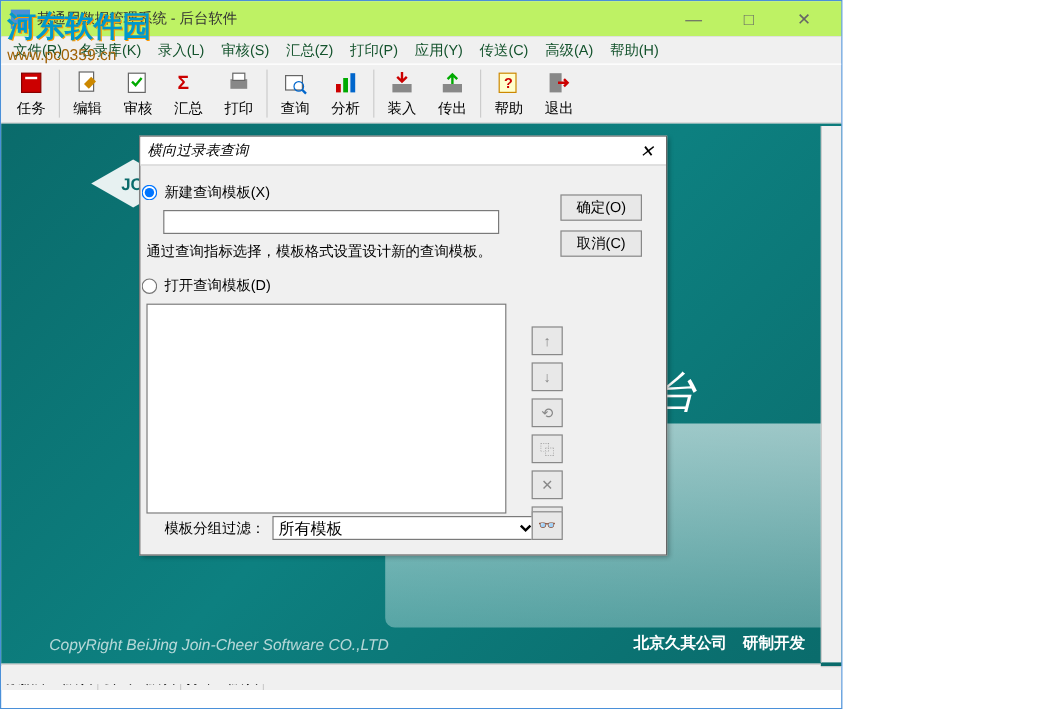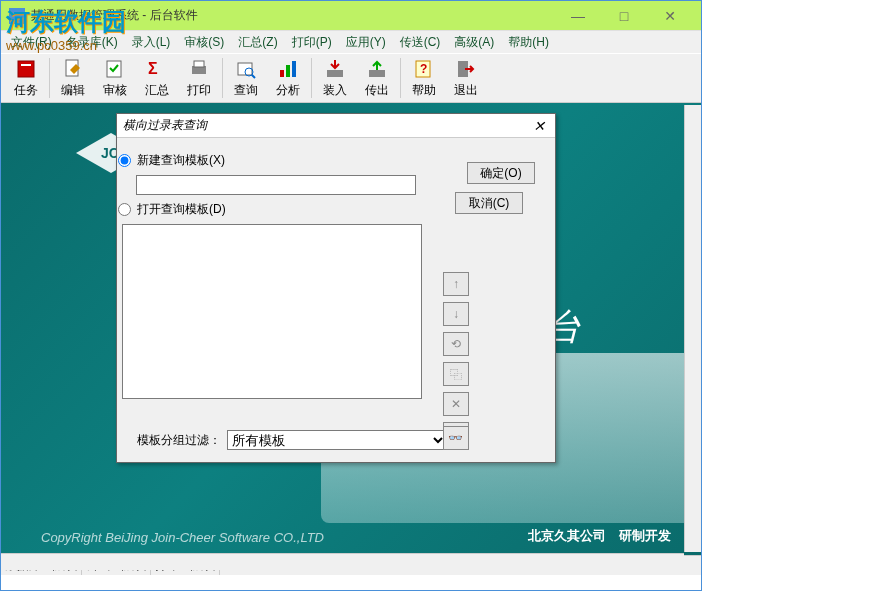--- a/index.html
+++ b/index.html
@@ -33,21 +33,21 @@
 .dialog .dlg-title { height: 24px; background: #fff; display: flex; align-items: center; padding: 0 6px; border-bottom: 1px solid #ccc; font-style: italic; }
 .dialog .dlg-title span { flex: 1; }
 .dialog .dlg-title .x { width: 20px; text-align: center; font-size: 14px; }
 .dialog .dlg-body { padding: 14px 1px; position: relative; height: calc(100% - 24px); }
 .radio-row { display: flex; align-items: center; margin-bottom: 6px; }
 .radio-row input { margin-right: 6px; }
 .text-input { width: 280px; height: 20px; border: 1px solid #7a7a7a; background: #fff; margin-left: 18px; margin-bottom: 6px; padding: 0 2px; }
 .hint { margin-left: 4px; margin-bottom: 12px; }
 .dlg-btn { position: absolute; width: 68px; height: 22px; background: #e8e8e8; border: 1px solid #888; display: flex; align-items: center; justify-content: center; }
 .ok-btn { top: 24px; right: 20px; }
-.cancel-btn { top: 54px; right: 32px; }
+.cancel-btn { top: 54px; right: 20px; }
 .listbox { width: 300px; height: 175px; border: 1px solid #7a7a7a; background: #fff; margin-left: 4px; margin-top: 6px; }
 .side-btns { position: absolute; right: 86px; top: 134px; display: flex; flex-direction: column; gap: 6px; }
 .side-btn { width: 26px; height: 24px; background: #e8e8e8; border: 1px solid #888; display: flex; align-items: center; justify-content: center; font-size: 12px; color: #888; }
 .filter-row { position: absolute; bottom: 12px; left: 20px; display: flex; align-items: center; gap: 6px; }
 .filter-row select { width: 220px; height: 20px; border: 1px solid #7a7a7a; background: #fff; }
 .search-btn { position: absolute; bottom: 12px; right: 86px; width: 26px; height: 24px; background: #e8e8e8; border: 1px solid #888; display:flex; align-items:center; justify-content:center; }
 </style>
 </head>
 <body>
 
@@ -220,20 +220,21 @@
     <div class="dlg-title">
       <span>横向过录表查询</span>
       <div class="x">✕</div>
     </div>
     <div class="dlg-body">
       <div class="radio-row">
         <input type="radio" checked="" style="">
         <label>新建查询模板(X)</label>
       </div>
       <input class="text-input" type="text" style="">
+      <div class="hint">通过查询指标选择，模板格式设置设计新的查询模板。</div>
       <div class="radio-row">
         <input type="radio" style="">
         <label>打开查询模板(D)</label>
       </div>
       <div class="listbox"></div>
 
       <div class="dlg-btn ok-btn">确定(O)</div>
       <div class="dlg-btn cancel-btn">取消(C)</div>
 
       <div class="side-btns">

